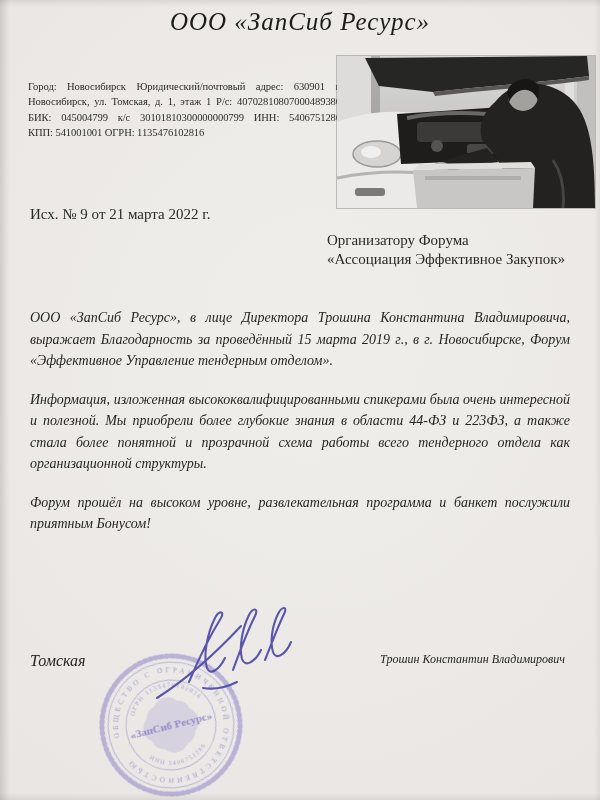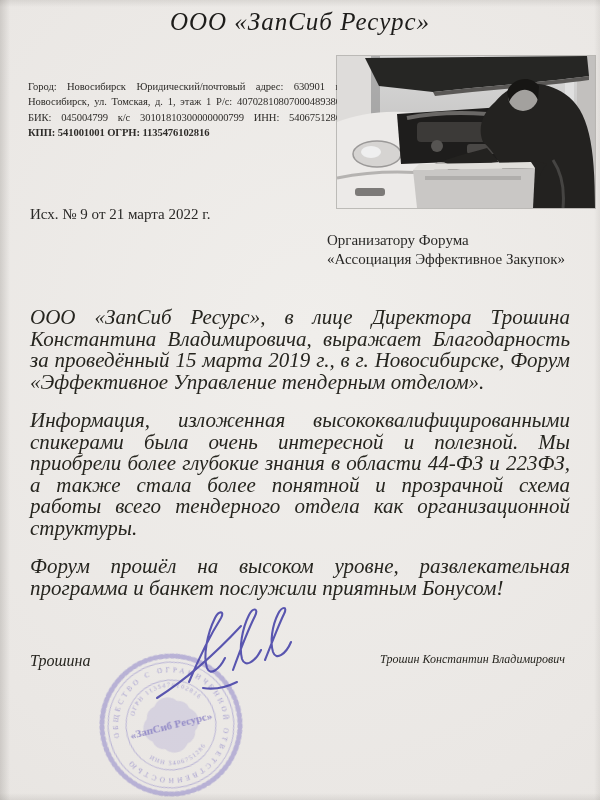--- a/index.html
+++ b/index.html
@@ -24,40 +24,40 @@
     text-align:center;
     font-size:25px;font-weight:normal;font-style:italic;
     letter-spacing:1px;color:#1d1c1a;
   }
   .requisites{
     position:absolute;left:28px;top:79px;width:313px;
     font-size:10.6px;line-height:15.3px;color:#2e2c29;
     letter-spacing:-0.1px;
   }
   .req-line{text-align:justify;text-align-last:justify;}
-  .req-line.last{text-align-last:left;font-weight:bold;}
+  .req-line.last{text-align-last:left;}
 
   .photo{
     position:absolute;left:337px;top:56px;width:258px;height:152px;
     box-shadow:0 0 0 1px rgba(40,38,35,.25);
     background:#b8b8b8;
   }
   .photo svg{display:block;}
 
   .outgoing{
     position:absolute;left:30px;top:206px;
     font-size:15px;color:#2a2927;
   }
   .recipient{
     position:absolute;right:35px;top:231px;
     text-align:left;font-size:15px;line-height:19px;color:#2a2927;
   }
   .body-text{
     position:absolute;left:30px;top:307px;width:540px;
-    font-size:21px;line-height:21.5px;
+    font-size:14px;line-height:21.5px;
     font-style:italic;color:#26251f;
   }
   .body-text p{margin:0 0 17px 0;text-align:justify;}
 
   .sig-title{
     position:absolute;left:30px;top:652px;
     font-size:16px;font-style:italic;color:#26251f;
   }
   .sig-name{
     position:absolute;right:35px;top:652px;
@@ -135,21 +135,21 @@
     <div>Организатору Форума</div>
     <div>«Ассоциация Эффективное Закупок»</div>
   </div>
 
   <div class="body-text">
     <p>ООО «ЗапСиб Ресурс», в лице Директора Трошина Константина Владимировича, выражает Благодарность за проведённый 15 марта 2019 г., в г. Новосибирске, Форум «Эффективное Управление тендерным отделом».</p>
     <p>Информация, изложенная высококвалифицированными спикерами была очень интересной и полезной. Мы приобрели более глубокие знания в области 44-ФЗ и 223ФЗ, а также стала более понятной и прозрачной схема работы всего тендерного отдела как организационной структуры.</p>
     <p>Форум прошёл на высоком уровне, развлекательная программа и банкет послужили приятным Бонусом!</p>
   </div>
 
-  <div class="sig-title">Трошина</div>
+  <div class="sig-title">Томская</div>
   <div class="sig-name">Трошин Константин Владимирович</div>
 
   <svg class="stamp" viewBox="0 0 150 150" xmlns="http://www.w3.org/2000/svg">
     <defs>
       <path id="ringPath" d="M 75,75 m -53,0 a 53,53 0 1,1 106,0 a 53,53 0 1,1 -106,0"></path>
       <path id="ogrnPath" d="M 75,75 m -38,0 a 38,38 0 1,1 76,0 a 38,38 0 1,1 -76,0"></path>
       <path id="innPath" d="M 75,75 m -40,0 a 40,40 0 1,0 80,0 a 40,40 0 1,0 -80,0"></path>
       <filter id="stampblur" x="-10%" y="-10%" width="120%" height="120%">
         <feGaussianBlur stdDeviation="0.45"></feGaussianBlur>
       </filter>

